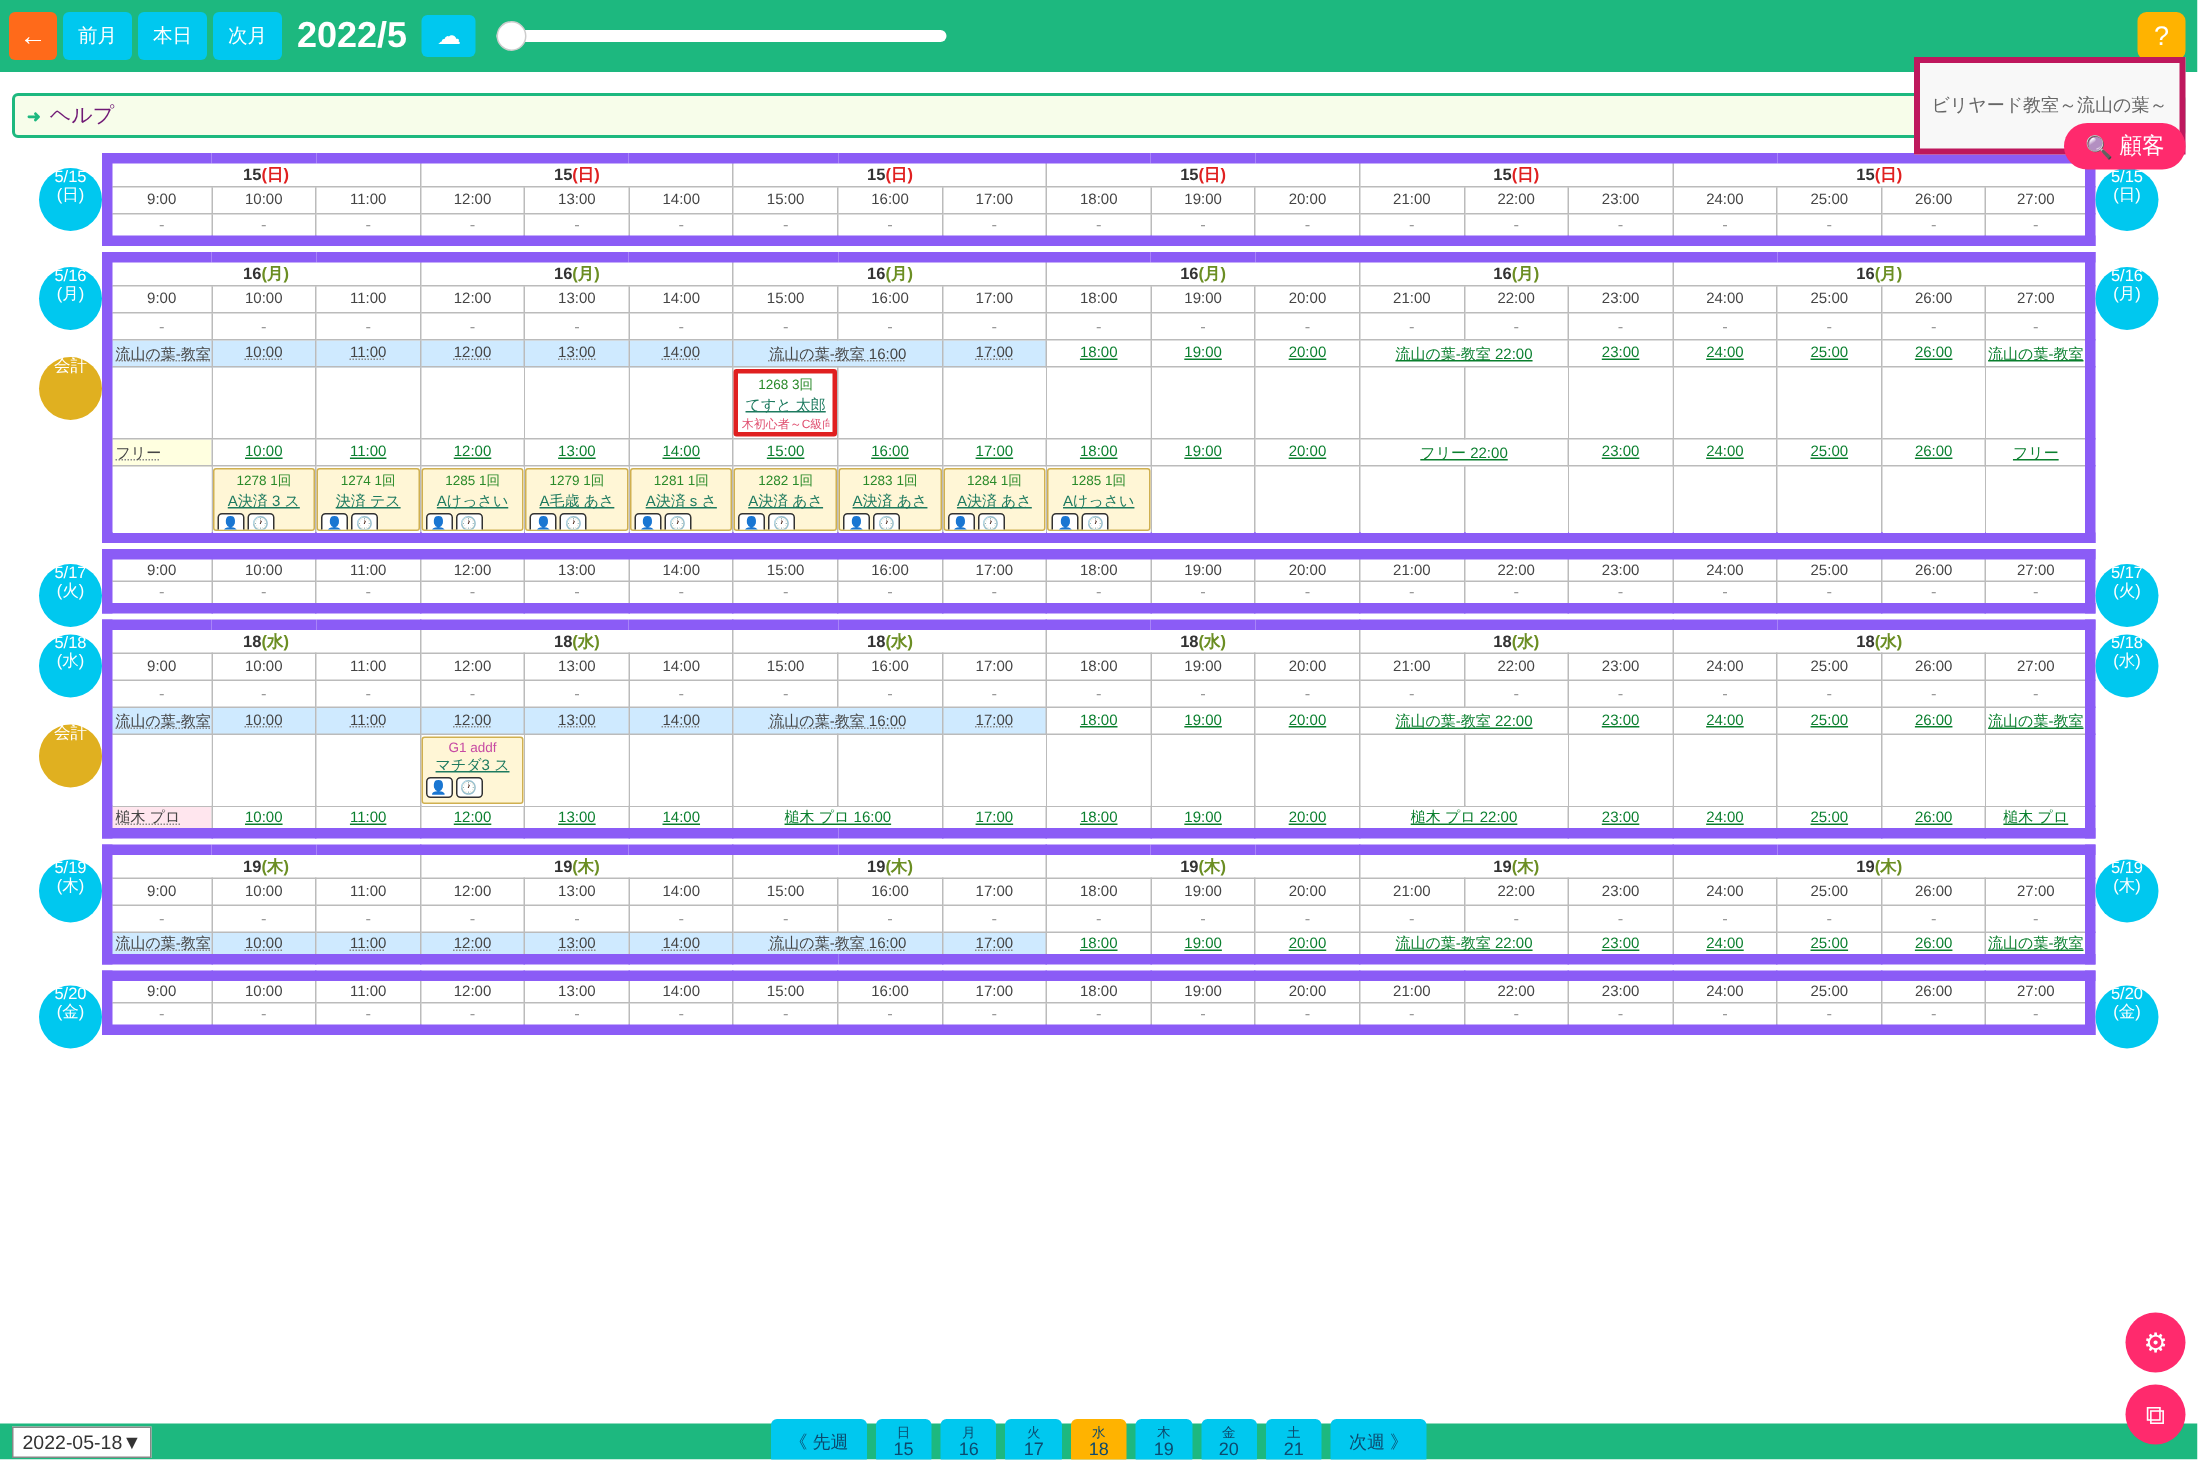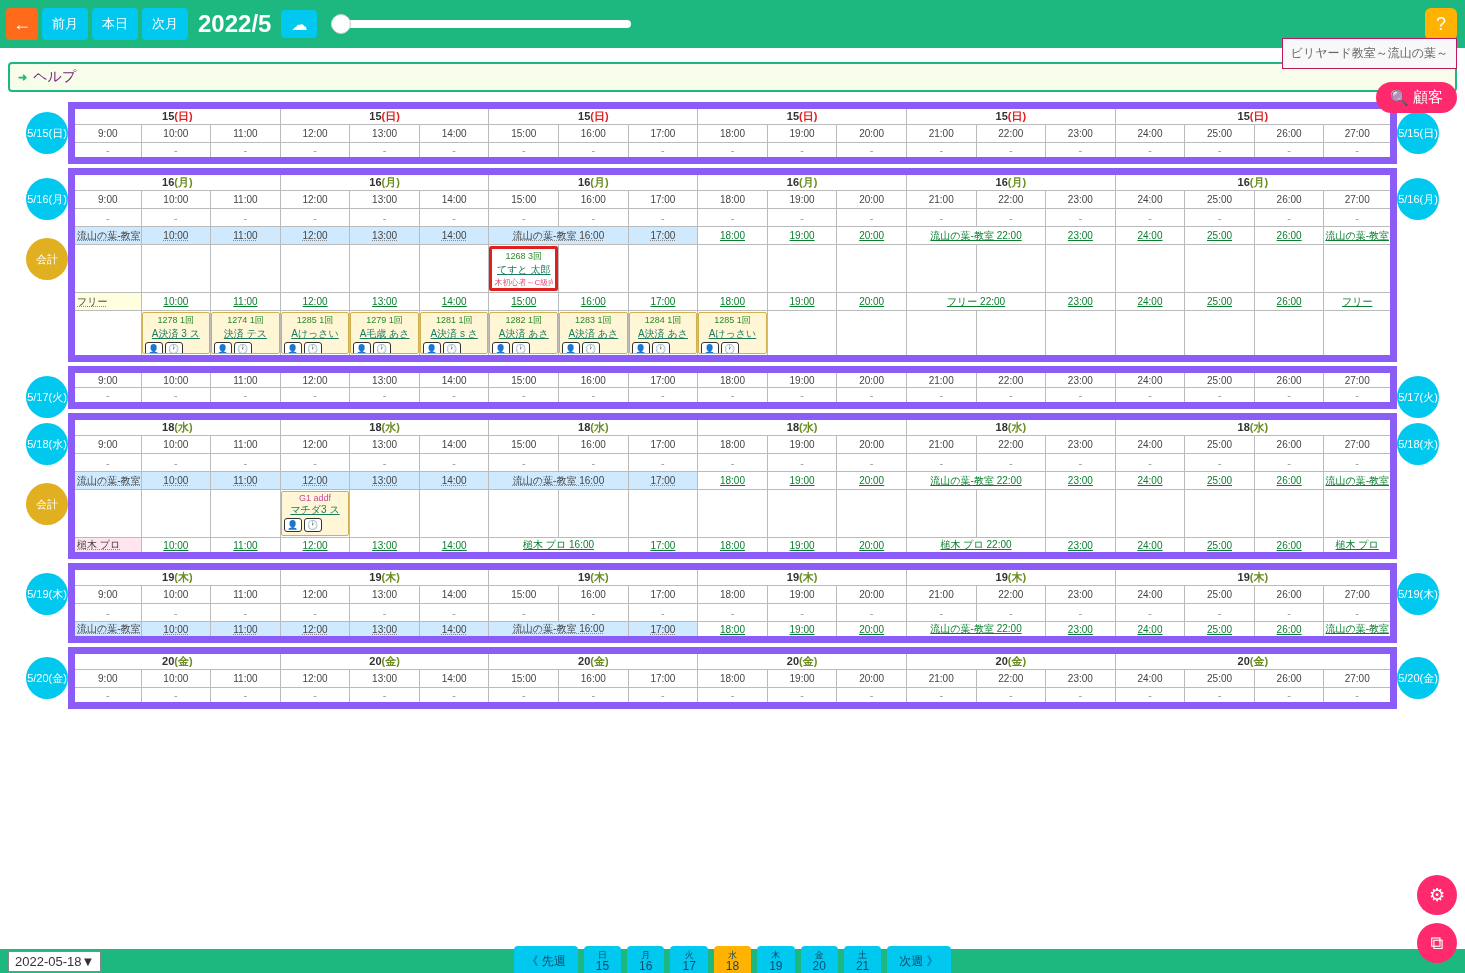--- a/index.html
+++ b/index.html
@@ -5,21 +5,21 @@
 * { margin:0; padding:0; box-sizing:border-box; font-family:"Hiragino Kaku Gothic Pro","Meiryo",sans-serif; }
 body { background:#fff; font-size:11px; width:1465px; height:973px; overflow:hidden; position:relative; }
 .topbar { background:#1db87f; height:48px; display:flex; align-items:center; padding:0 6px; gap:4px; }
 .btn-back { background:#ff6a1a; color:#fff; width:32px; height:32px; border:none; border-radius:4px; font-size:18px; cursor:pointer; }
 .btn-nav { background:#00c8ef; color:#fff; border:none; border-radius:4px; height:32px; padding:0 10px; font-size:13px; cursor:pointer;font-family:Liberation Serif, serif; }
 .date-title { color:#fff; font-size:24px; font-weight:bold; margin:0 6px; }
 .cloud-btn { background:#00c8ef; color:#fff; border:none; border-radius:4px; width:36px; height:28px; font-size:16px; cursor:pointer; }
 .slider-track { background:#fff; width:300px; height:8px; border-radius:4px; margin-left:10px; position:relative; }
 .slider-knob { position:absolute; left:0; top:-6px; width:20px; height:20px; background:#fff; border:1px solid #ccc; border-radius:50%; }
 .help-btn { position:absolute; top:8px; right:8px; background:#ffb300; color:#fff; border:none; border-radius:6px; width:32px; height:32px; font-size:18px; cursor:pointer; }
-.subtitle-tag { position:absolute; top:38px; right:8px; background:#f8f8f8; border:1px solid #be185d; padding:6px 8px; color:#666; font-size:12px; z-index:5;}
+.subtitle-tag { position:absolute; top:38px; right:8px; background:#f8f8f8; border:4px solid #be185d; padding:20px 8px; color:#666; font-size:12px; z-index:5;}
 .helpbar-outer { padding:14px 8px 6px; }
 .helpbar { border:2px solid #1db87f; background:#f7fdea; border-radius:4px; padding:4px 8px; display:flex; align-items:center; gap:6px; }
 .helpbar-icon { color:#1db87f; font-weight:bold; }
 .helpbar-text { color:#701a75; font-size:14px; }
 .customer-btn { position:absolute; top:82px; right:8px; background:#ff2a6d; color:#fff; border:none; border-radius:18px; padding:6px 14px; font-size:15px; display:flex; align-items:center; gap:4px; z-index:10; cursor:pointer;}
 .container { padding:0 8px; }
 .day-block { position:relative; margin-top:4px; }
 .day-table { border-collapse:collapse; width:100%; table-layout:fixed; border:7px solid #8b5cf6; }
 .day-table th, .day-table td { border:1px solid #bbb; font-size:11px; text-align:center; color:#333; background:#fff; }
 .day-table .dh { height:18px; font-weight:bold; font-size:12px;}
@@ -39,21 +39,21 @@
 .tr-slot td { position:relative; vertical-align:top;padding-left:31px; }
 .appt { position:absolute; top:1px; bottom:1px; left:0; right:0; border:1px solid #aaa; background:#fff; border-radius:2px; overflow:hidden; padding:1px 2px; }
 .appt.yellow { background:#fff6d6; border:1px solid #d0b050; }
 .appt.highlight { background:#fff; border:3px solid #e02020; }
 .appt .code { color:#2a8a2a; font-size:9px; display:block; }
 .appt .code.mag { color:#c74aa3; }
 .appt .name { color:#1d7a5f; font-size:10px; text-decoration:underline; display:block; white-space:nowrap; overflow:hidden;}
 .appt .sub { color:#e05070; font-size:8px; display:block; white-space:nowrap; overflow:hidden;}
 .appt .icons { display:flex; gap:2px; margin-top:1px; }
 .mini-btn { border:1px solid #333; background:#fff; border-radius:3px; width:18px; height:14px; font-size:9px; display:inline-flex; align-items:center; justify-content:center; }
-.side-badge { position:absolute; left:-42px; width:42px; height:42px; border-radius:50%; background:#00c8ef; color:#fff; display:flex; align-items:center; justify-content:center; font-size:11px; line-height:1.1; z-index:3;}
+.side-badge { position:absolute; left:-42px; width:42px; height:42px; border-radius:50%; background:#00c8ef; color:#fff; display:flex; flex-direction:column; align-items:center; font-size:11px; line-height:1.1; z-index:3;}
 .side-badge.right { left:auto; right:-42px; }
 .side-badge.kaikei { background:#e0b020; font-size:11px; }
 .schedule { position:relative; margin-left:60px; margin-right:60px; }
 .footer { position:absolute; bottom:0; left:0; right:0; height:24px; background:#1db87f; display:flex; align-items:center; justify-content:center; gap:6px; }
 .footer-date { position:absolute; left:8px; background:#fff; border:1px solid #888; padding:2px 6px; font-size:13px; color:#333;}
 .footer-btn { background:#00c8ef; color:#0c4a6e; border:none; border-radius:4px; height:30px; padding:0 12px; font-size:12px; cursor:pointer; display:flex; flex-direction:column; align-items:center; justify-content:center; line-height:1;}
 .footer-btn.active { background:#ffb300; }
 .footer-btn .dow { font-size:9px; }
 .fab { position:absolute; right:8px; width:40px; height:40px; border-radius:50%; border:none; color:#fff; font-size:18px; cursor:pointer; z-index:20;}
 .fab.gear { bottom:58px; background:#ff2a6d; }
@@ -665,28 +665,20 @@
       <div class="side-badge" style="top: 10px;">
         <span>5/20</span>
         <span>(金)</span>
       </div>
       <div class="side-badge right" style="top: 10px;">
         <span>5/20</span>
         <span>(金)</span>
       </div>
       <table class="day-table">
         <tbody>
-          <tr class="dh">
-            <th colspan="3">20<span class="olive">(金)</span></th>
-            <th colspan="3">20<span class="olive">(金)</span></th>
-            <th colspan="3">20<span class="olive">(金)</span></th>
-            <th colspan="3">20<span class="olive">(金)</span></th>
-            <th colspan="3">20<span class="olive">(金)</span></th>
-            <th colspan="4">20<span class="olive">(金)</span></th>
-          </tr>
           <tr class="tr-time">
             <td>9:00</td>
             <td>10:00</td>
             <td>11:00</td>
             <td>12:00</td>
             <td>13:00</td>
             <td>14:00</td>
             <td>15:00</td>
             <td>16:00</td>
             <td>17:00</td>

